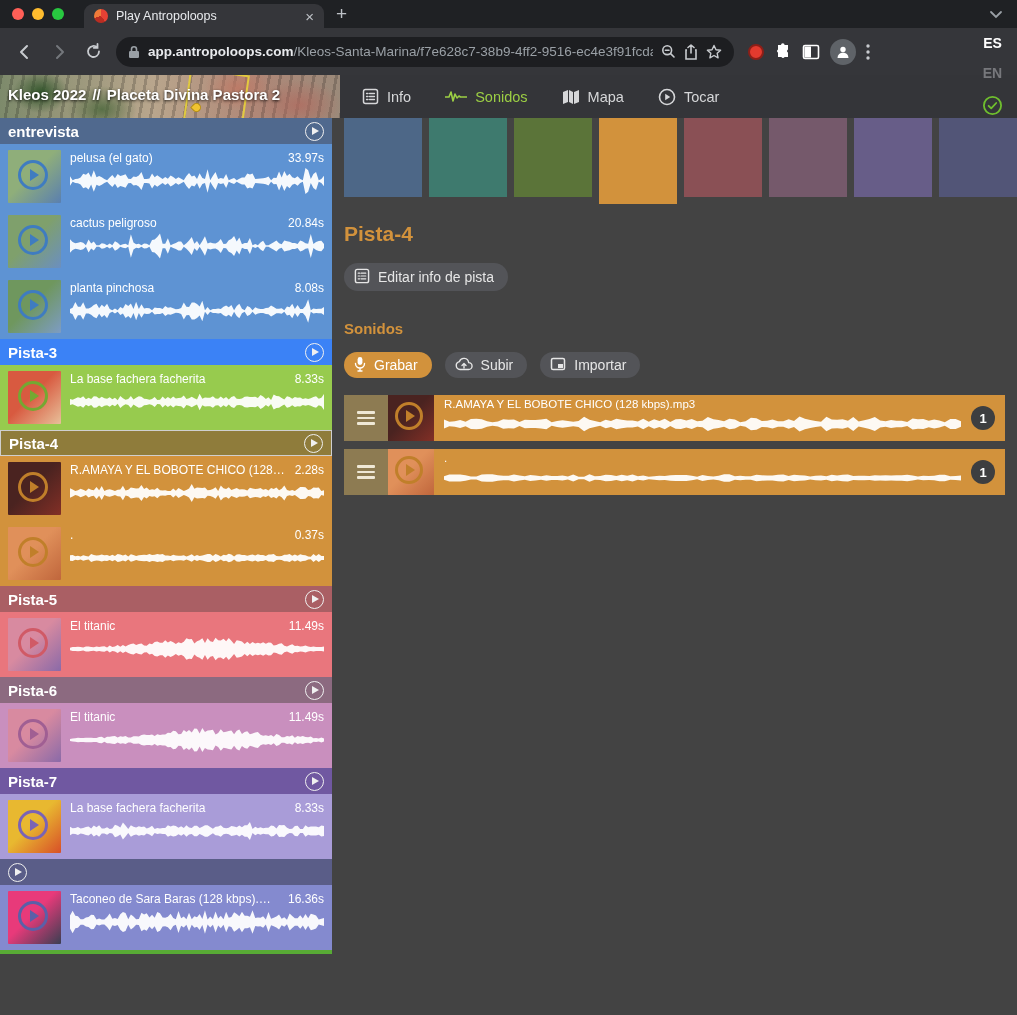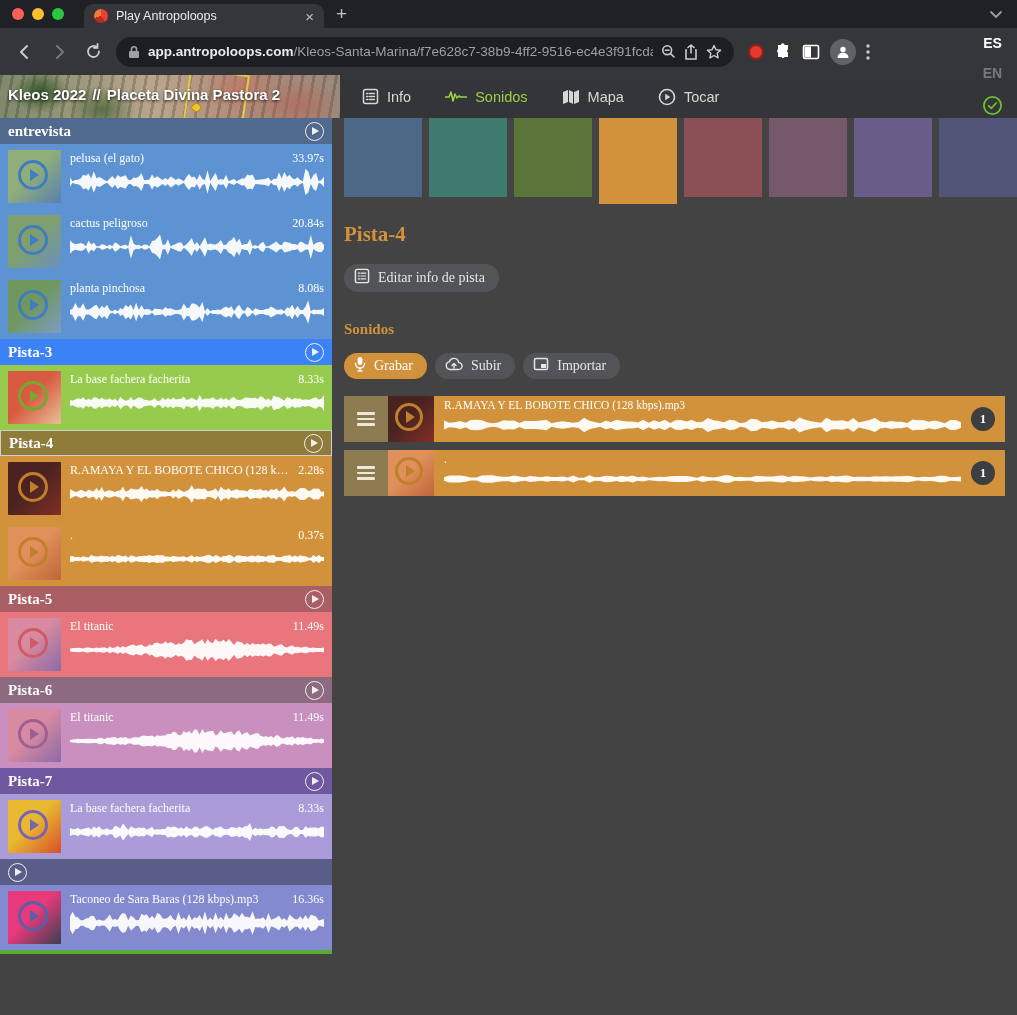--- a/index.html
+++ b/index.html
@@ -53,21 +53,21 @@
   .hero-title .sep { font-weight:700; margin:0 6px; }
   .appnav { flex:1; display:flex; align-items:center; padding-left:22px; gap:34px; }
   .nav-item { display:flex; align-items:center; gap:8px; color:#d6d7d9; font-size:14.5px; }
   .nav-item svg { display:block; }
   .nav-item.active { color:#9ccf44; }
   .appnav-right { margin-left:auto; display:flex; align-items:center; gap:14px; padding-right:14px;flex-direction:column; }
   .lang-on { color:#fff; font-size:14px; font-weight:600; }
   .lang-off { color:#77787c; font-size:14px; font-weight:600; }
 
   
-  .content { position:absolute; top:118px; left:0; width:1017px; height:897px; display:flex;font-family:Liberation Serif, serif; }
+  .content { position:absolute; top:118px; left:0; width:1017px; height:897px; display:flex; }
   .sidebar { width:340px; height:100%; position:relative; background:#434343; overflow:hidden; }
   .mainpane { flex:1; height:100%; background:#434343; position:relative; padding:0 0 0 12px; }
 
   
   .track-header { height:26px; display:flex; align-items:center; padding:0 8px; }
   .track-header .tname { color:#fff; font-size:15px; font-weight:700; flex:1; }
   .hplay { width:19px; height:19px; border-radius:50%; border:1.6px solid #f0f0f0;
            display:flex; align-items:center; justify-content:center; }
   .hplay i { display:block; width:0; height:0; border-left:7px solid #f0f0f0;
              border-top:4.5px solid transparent; border-bottom:4.5px solid transparent; margin-left:2px; }
@@ -87,21 +87,21 @@
   .track.selected .track-header { border:1px solid #cfcfcf; }
 
   
   .swatches { display:flex; gap:7px; padding-top:0; height:86px; align-items:flex-start; }
   .swatch { width:78px; height:79px; }
   .swatch.sel { height:86px; }
   .main-title { margin:18px 0 0 0; color:#d2923c; font-size:21px; font-weight:600; }
   .pillbtn { display:inline-flex; align-items:center; gap:8px; height:28px; padding:0 14px 0 10px;
              border-radius:14px; background:#535458; color:#e6e6e6; font-size:14px; margin-top:17px; }
   .sec-label { margin-top:29px; color:#d2923c; font-size:15px; font-weight:600; }
-  .btnrow { display:flex; gap:8px; margin-top:15px; }
+  .btnrow { display:flex; gap:13px; margin-top:15px; }
   .btnrow .pillbtn { margin-top:0; height:26px; border-radius:13px; }
   .pillbtn.primary { background:#d2923c; color:#fff; }
   .msounds { margin-top:17px; display:flex; flex-direction:column; gap:8px; width:661px; }
   .mrow { height:46px; display:flex; position:relative; }
   .mhandle { width:44px; background:#8d7b52; flex:none; display:flex; flex-direction:column;
              align-items:center; justify-content:center; gap:3px; }
   .mhandle b { display:block; width:18px; height:2.5px; background:#efe8d6; border-radius:1px; }
   .mthumb { width:46px; height:46px; flex:none; position:relative; }
   .mthumb .ring { position:absolute; left:50%; top:50%; width:28px; height:28px; margin:-16px 0 0 -16px;
                   border-radius:50%; border:3px solid #c07f2a; display:flex; align-items:center; justify-content:center; }

